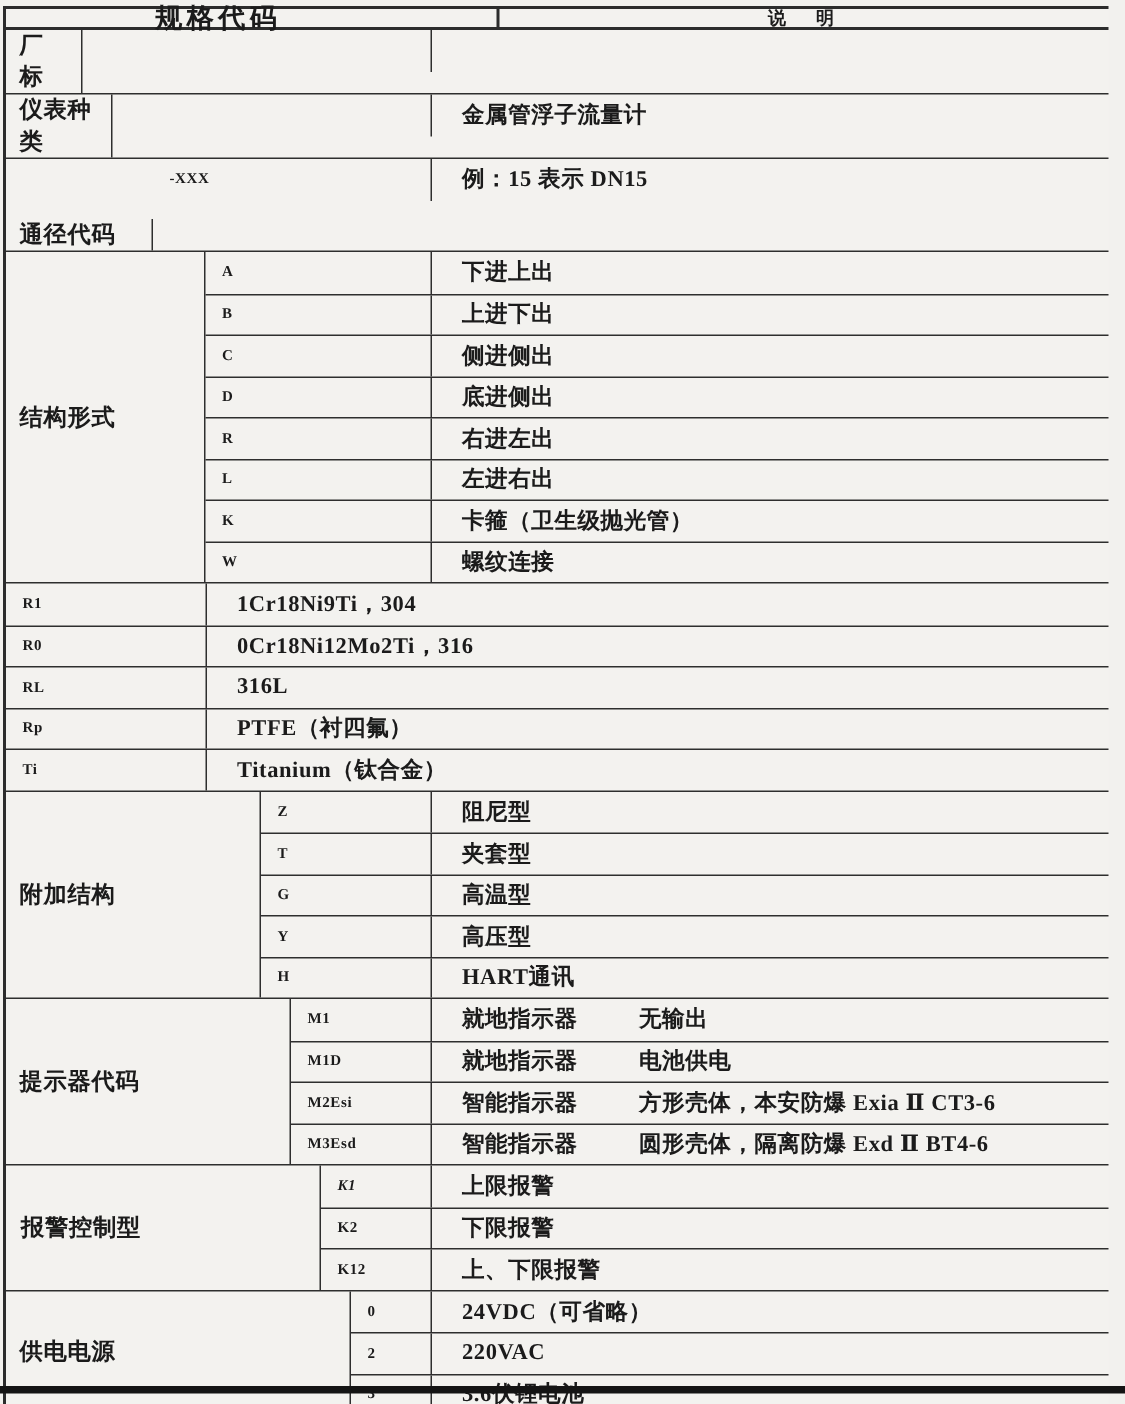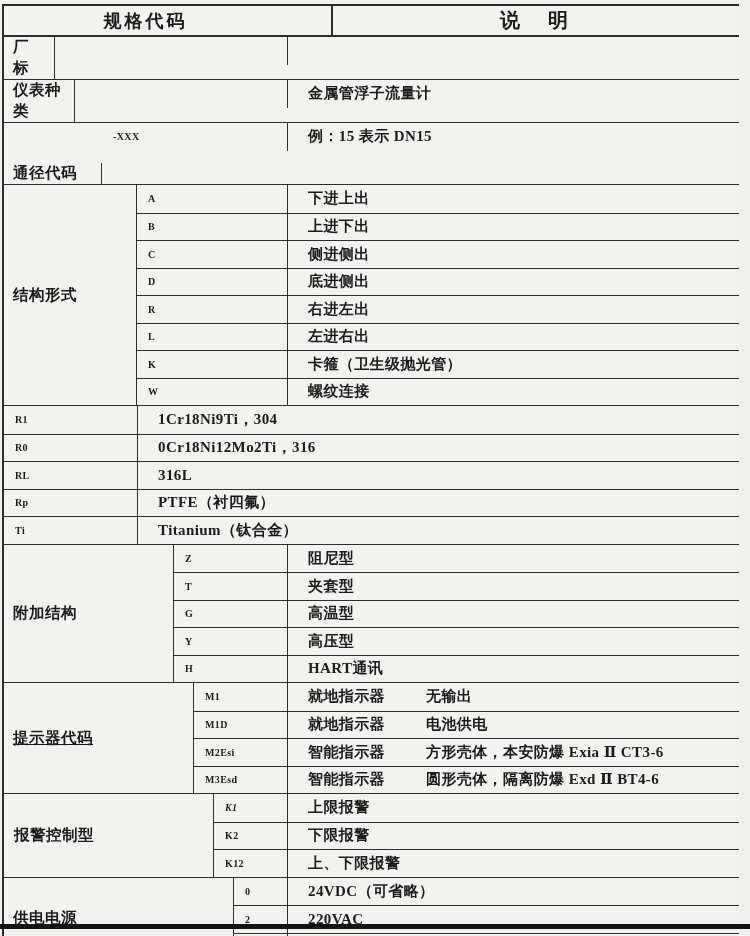--- a/index.html
+++ b/index.html
@@ -17,40 +17,40 @@
     left: 2px;
     top: 4px;
     width: 735px;
     border-top: 2px solid #2c2c2c;
     border-left: 2px solid #2c2c2c;
     background: #f3f2ef;
   }
   .header-row {
     display: flex;
     box-sizing: border-box;
-    height: 31px;
+    height: 14px;
     border-bottom: 2px solid #2c2c2c;
     gap: 44px;
   }
   .spec-h {
     flex: 0 0 283px;
     display: flex;
     align-items: center;
     justify-content: center;
     font-size: 18px;
     font-weight: 700;
     letter-spacing: 3px;
   }
   .desc-h {
     flex: 1;
     border-left: 2px solid #2c2c2c;
     display: flex;
     align-items: center;
     justify-content: center;
-    font-size: 20px;
+    font-size: 12px;
     font-weight: 700;
     letter-spacing: 4px;
   }
   .section {
     display: flex;
   }
   .section.bordered {
     border-top: 1.5px solid #2e2e2e;
   }
   .label-cell {
@@ -227,21 +227,21 @@
             <div class="code-cell" style="flex: 0 0 113px;">Y</div>
             <div class="desc-cell">高压型</div>
           </div>
           <div class="trow bordered">
             <div class="code-cell" style="flex: 0 0 113px;">H</div>
             <div class="desc-cell">HART通讯</div>
           </div>
         </div>
       </div>
       <div class="section bordered">
-        <div class="label-cell" style="flex: 0 0 190px; text-decoration: underline;">提示器代码</div>
+        <div class="label-cell" style="flex: 0 0 190px;">提示器代码</div>
         <div class="rows">
           <div class="trow">
             <div class="code-cell" style="flex: 0 0 93px;">M1</div>
             <div class="desc-cell">
               <span class="desc-part-1">就地指示器</span>
               <span>无输出</span>
             </div>
           </div>
           <div class="trow bordered">
             <div class="code-cell" style="flex: 0 0 93px;">M1D</div>

